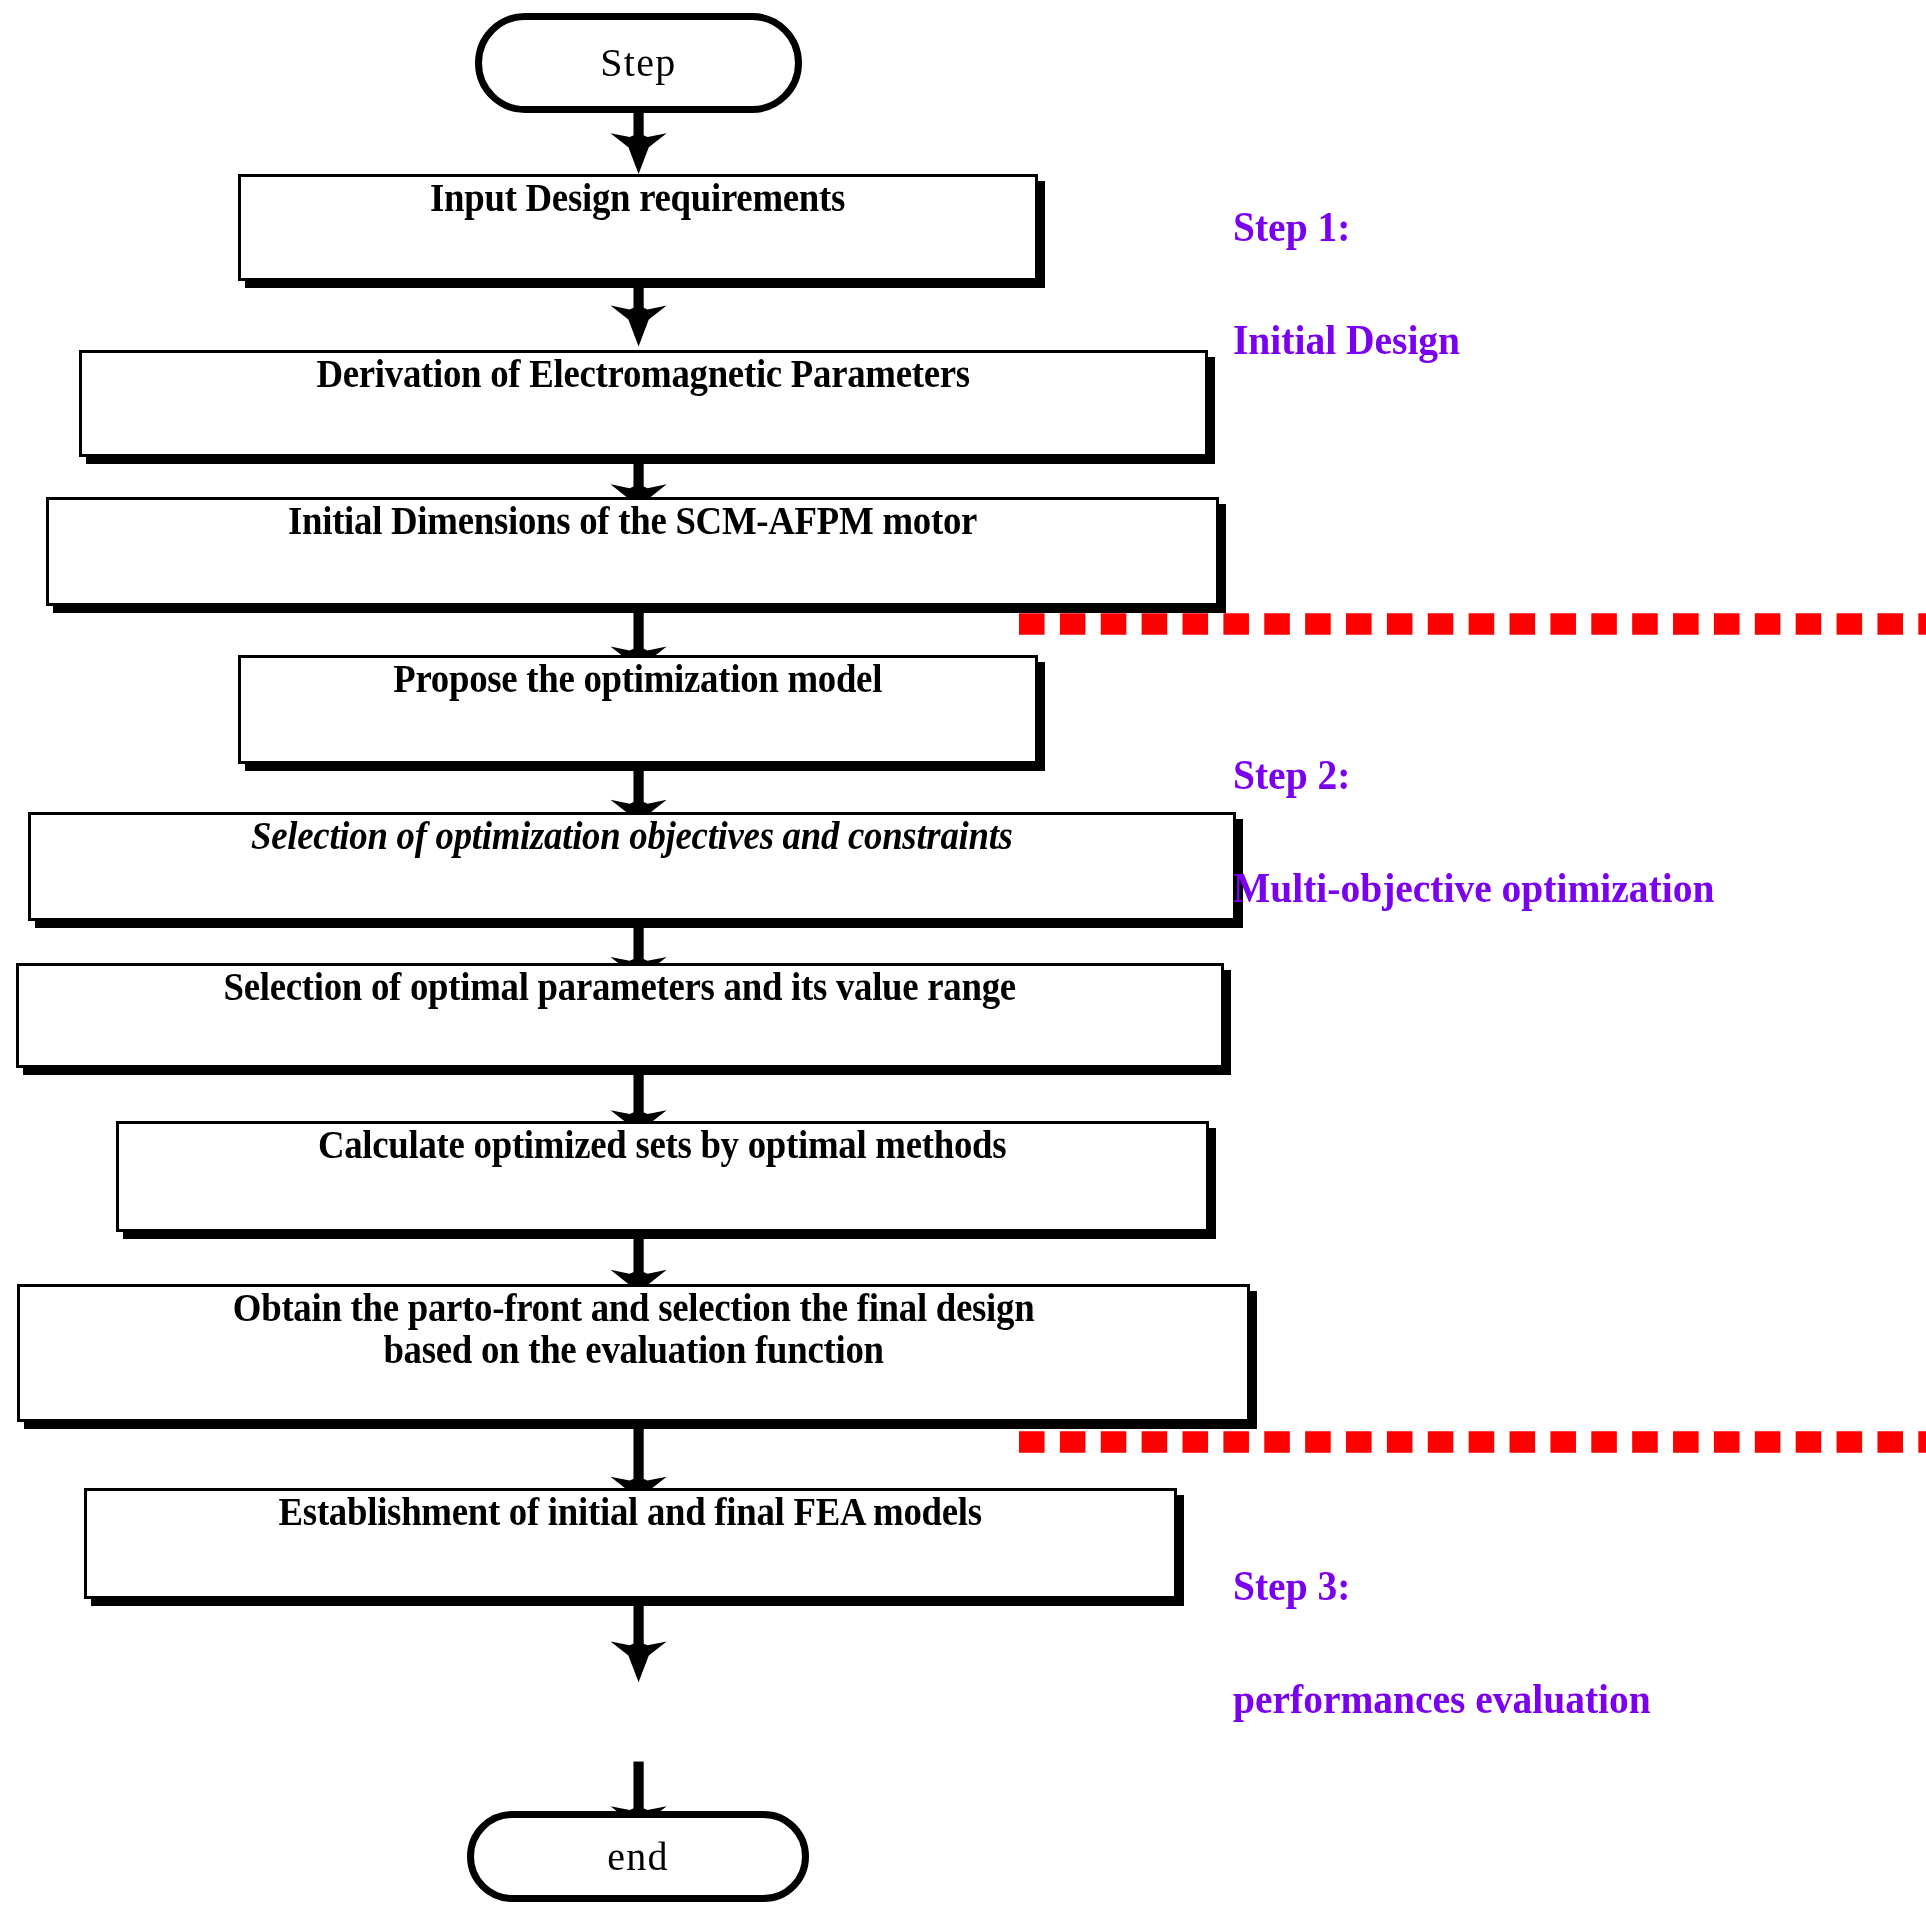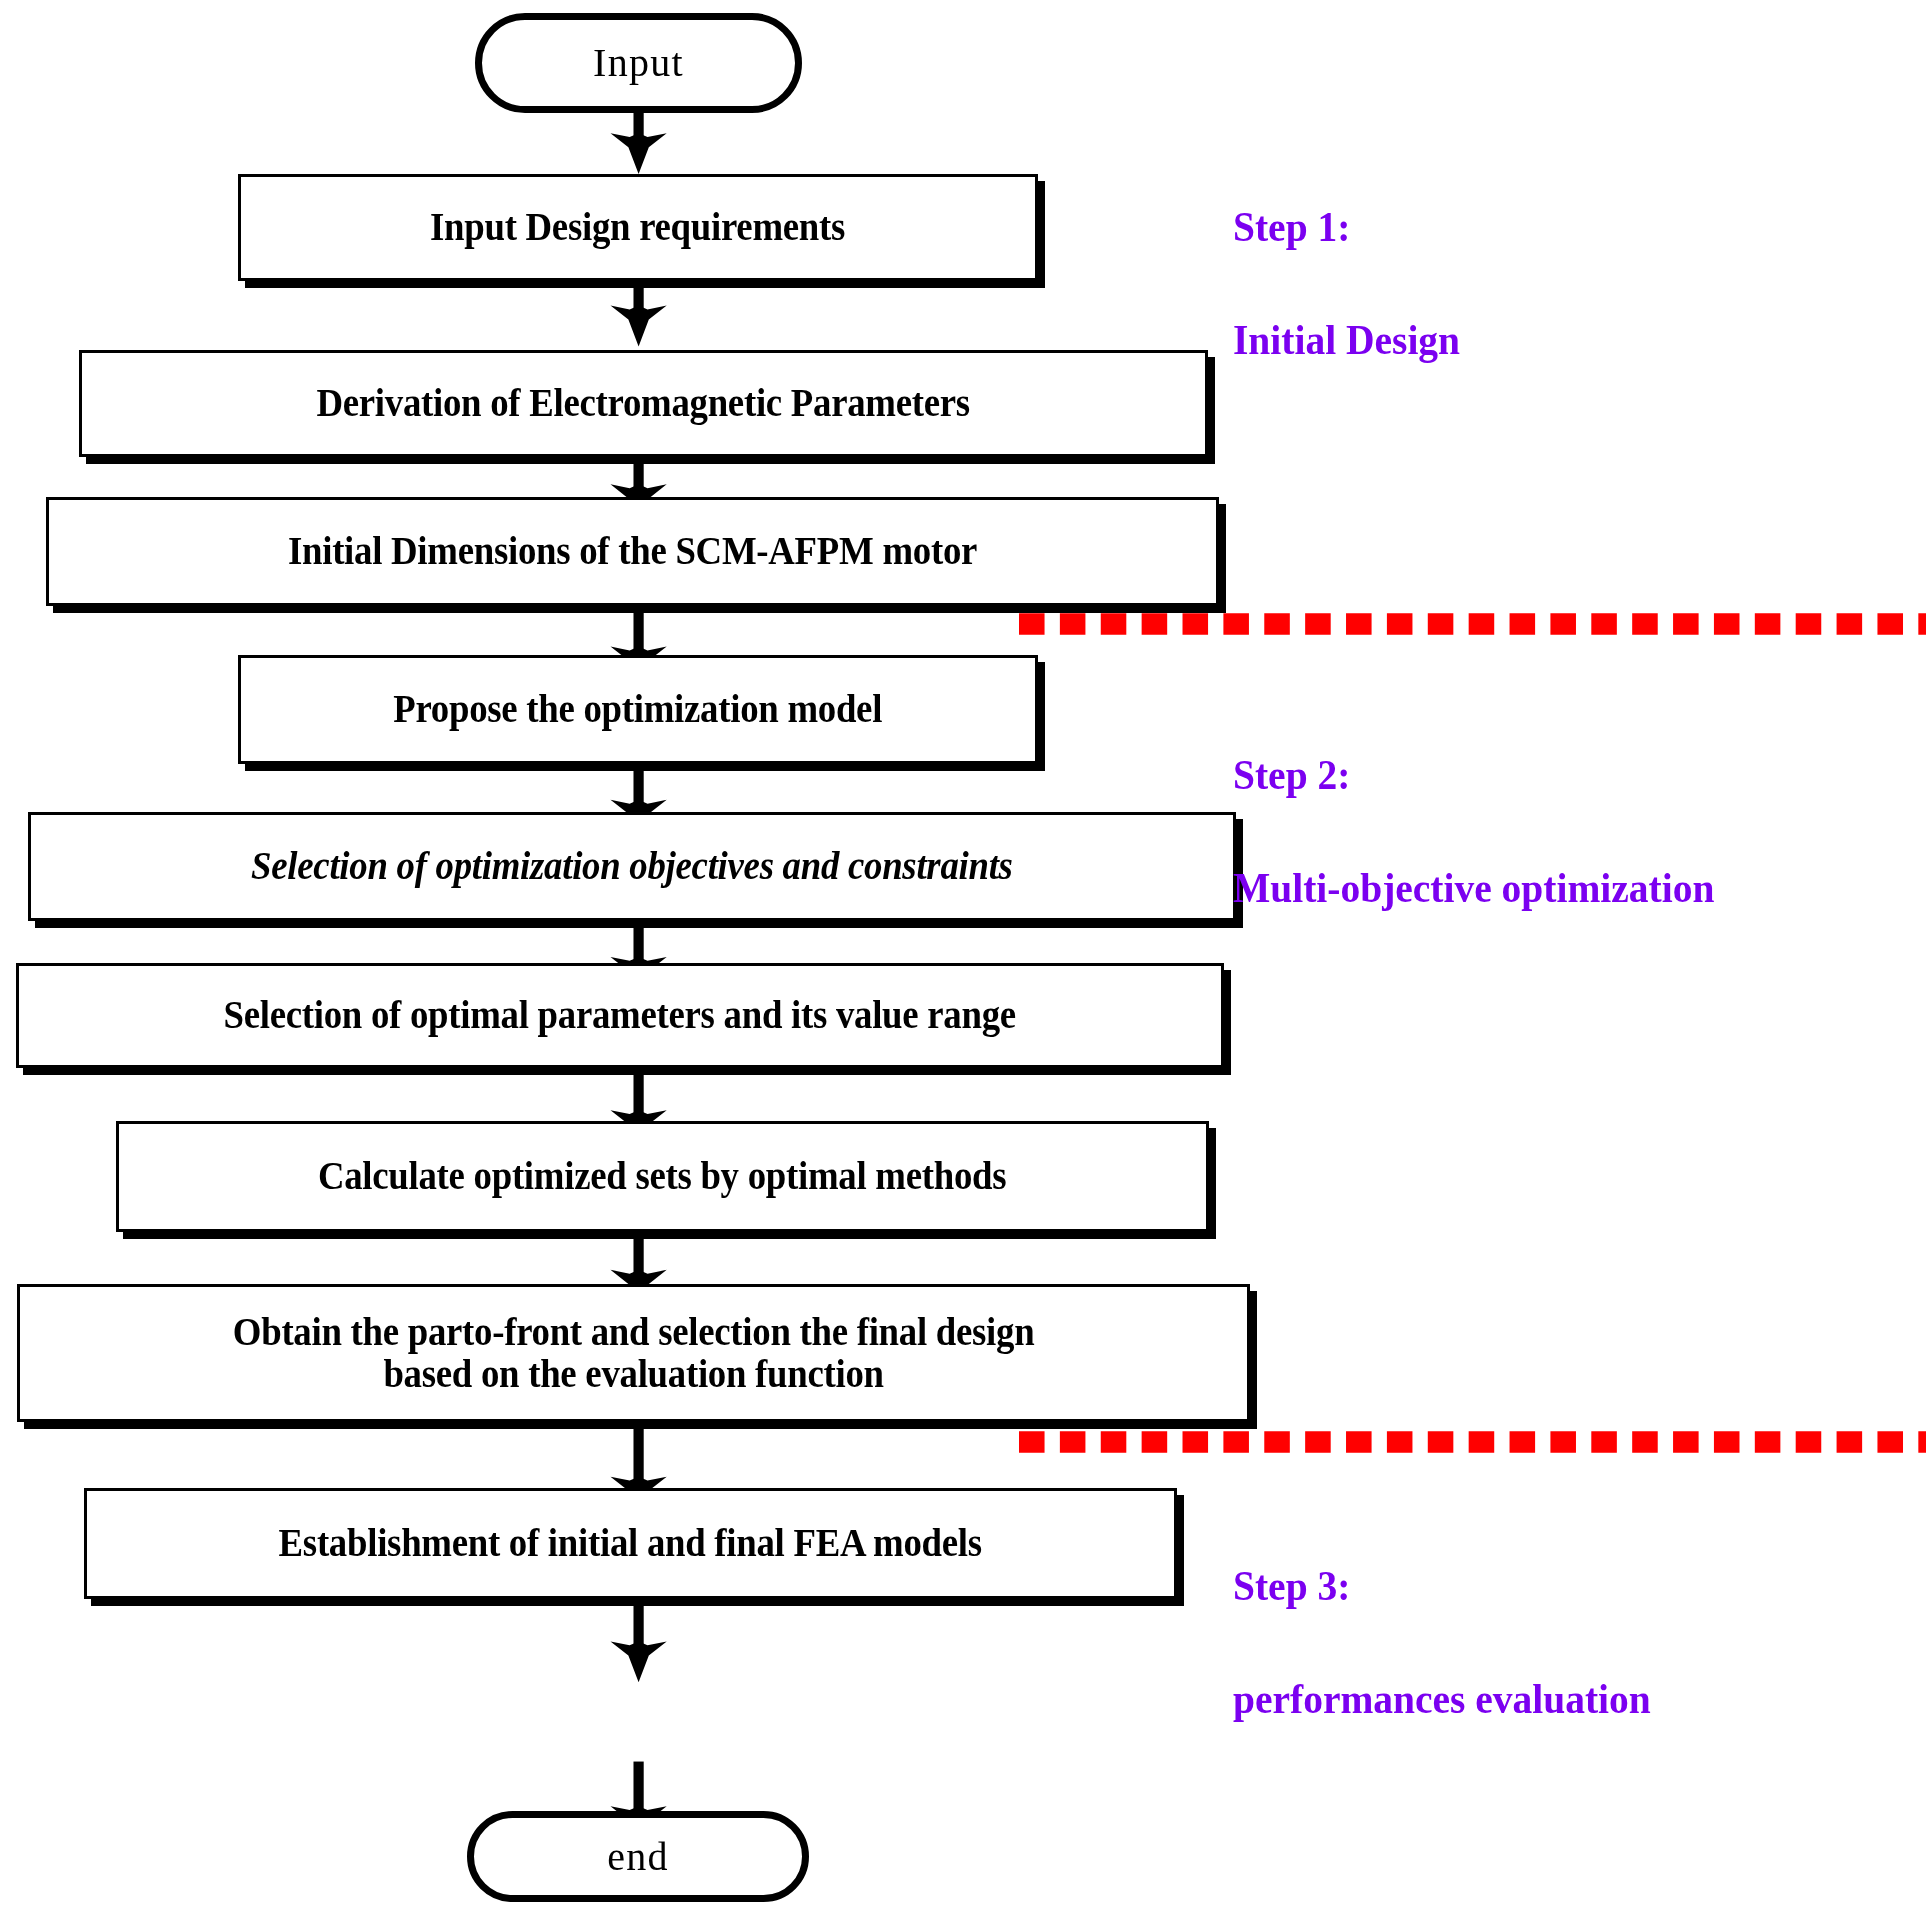--- a/index.html
+++ b/index.html
@@ -17,21 +17,20 @@
   }
 
   
   .node {
     position: absolute;
     box-sizing: border-box;
     background: #ffffff;
     border: 3.2px solid #000000;
     box-shadow: 7px 7px 0 0 #000000;
     display: flex;
-    align-items: center;
     justify-content: center;
     text-align: center;
   }
   .node .label {
     font-weight: bold;
     color: #000000;
     font-size: 40px;
     line-height: 1.06;
     letter-spacing: -0.3px;
     transform: scaleX(0.92);
@@ -149,21 +148,21 @@
       <use href="#head" x="1000" y="2570"></use>
     </g>
 
     <g>
       <line x1="1000" y1="2758" x2="1000" y2="2838" stroke="#000000" stroke-width="16"></line>
       <use href="#head" x="1000" y="2828"></use>
     </g>
   </svg>
 
   <div class="terminator" style="left:475px; top:12.8px; width:327px; height:100px;">
-    <span class="label">Input</span>
+    <span class="label">Step</span>
   </div>
 
   <div class="node" style="left:238px; top:174px; width:800px; height:107px;">
     <span class="label">Input Design requirements</span>
   </div>
 
   <div class="node" style="left:79px; top:350px; width:1129px; height:107px;">
     <span class="label">Derivation of Electromagnetic Parameters</span>
   </div>
 

